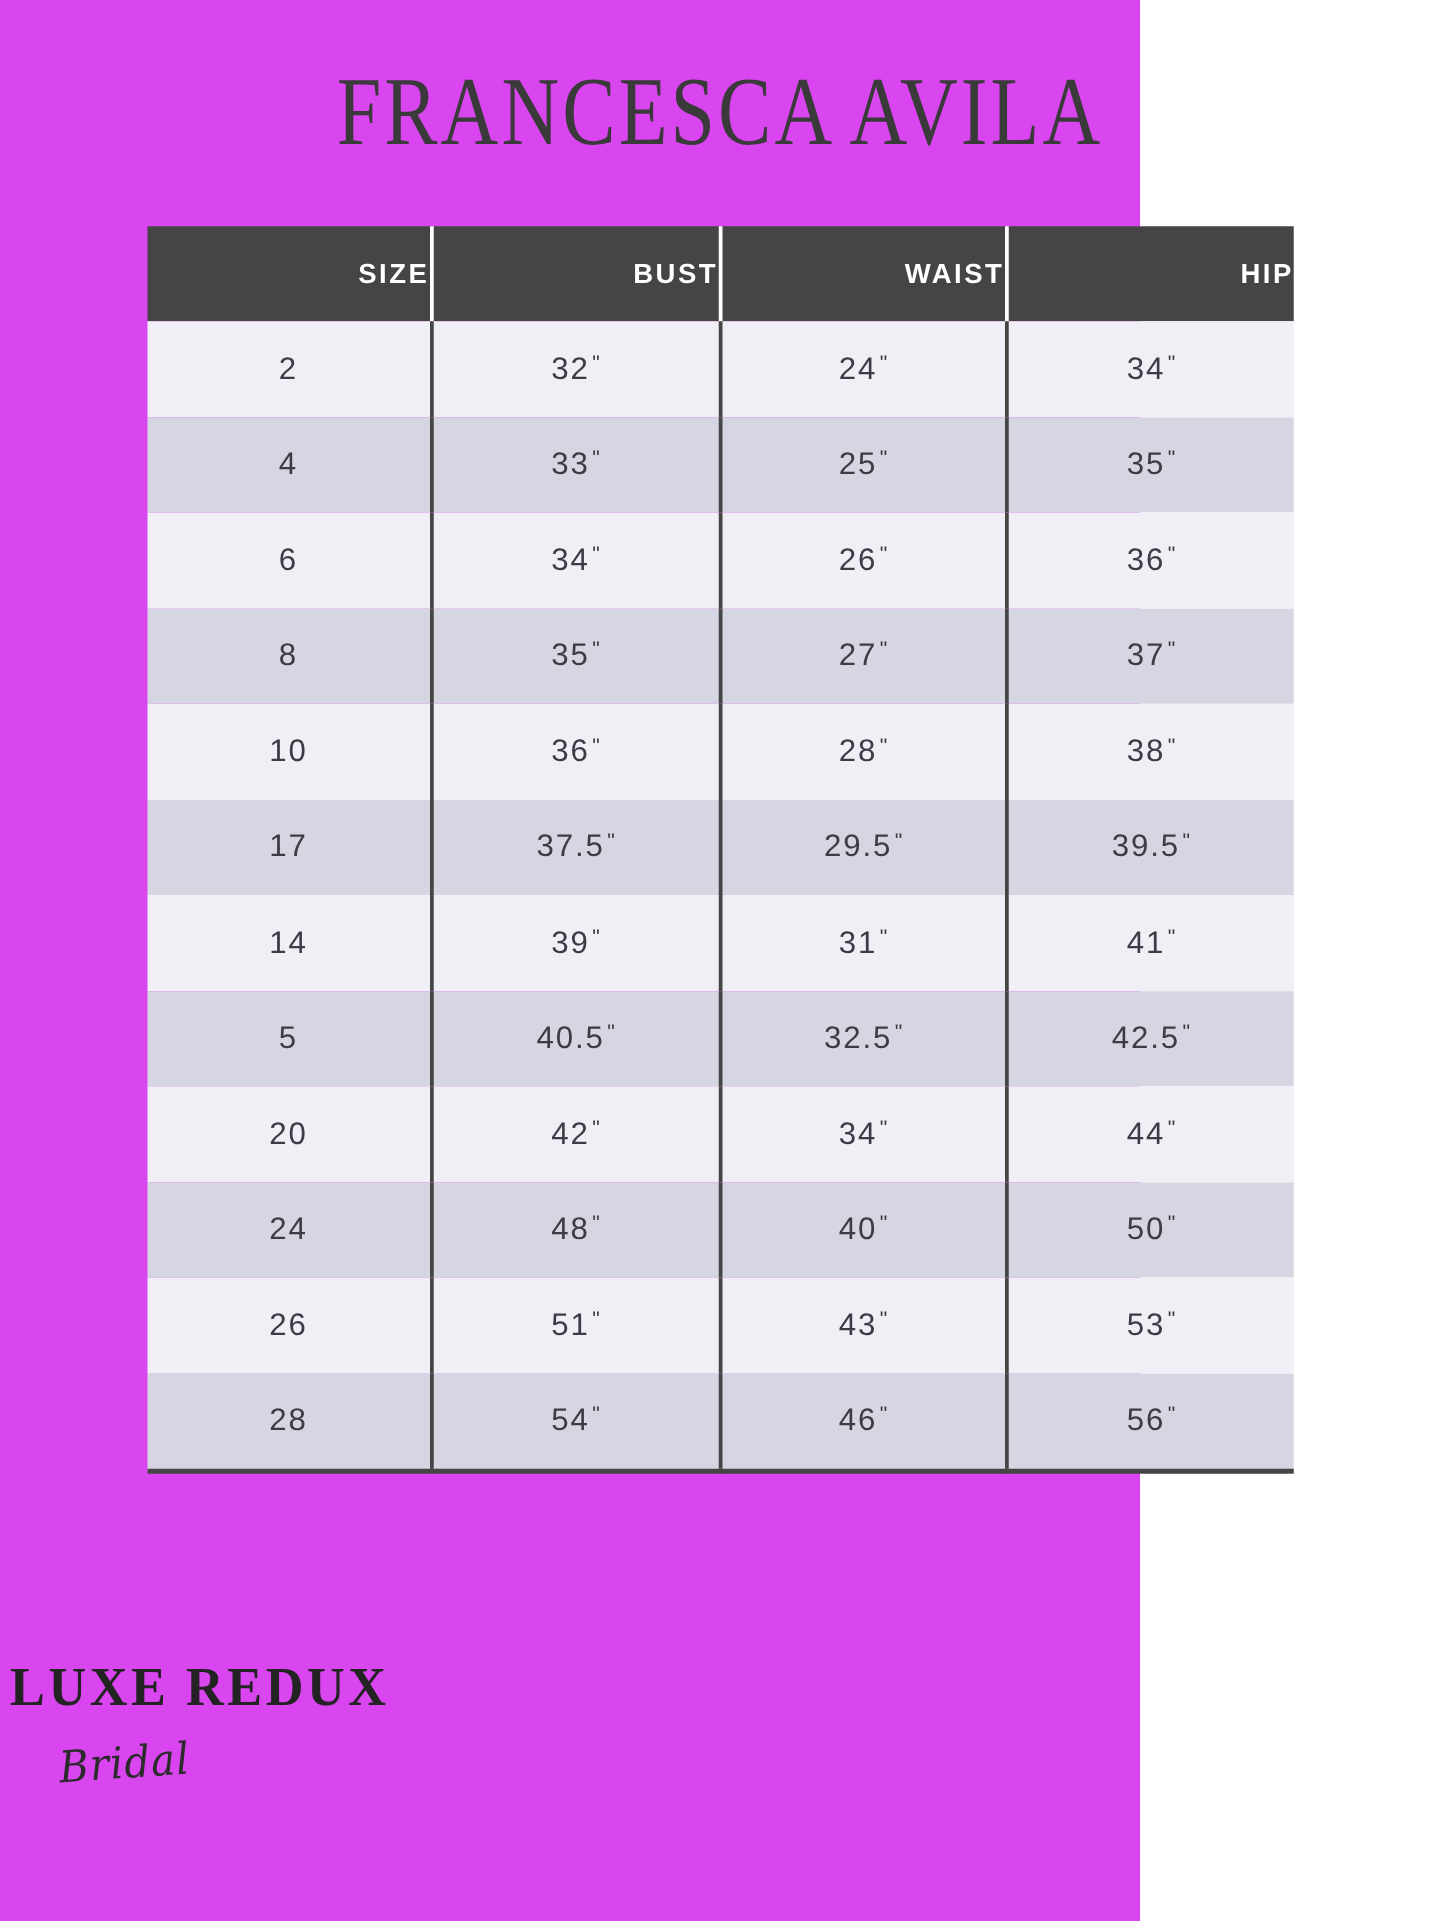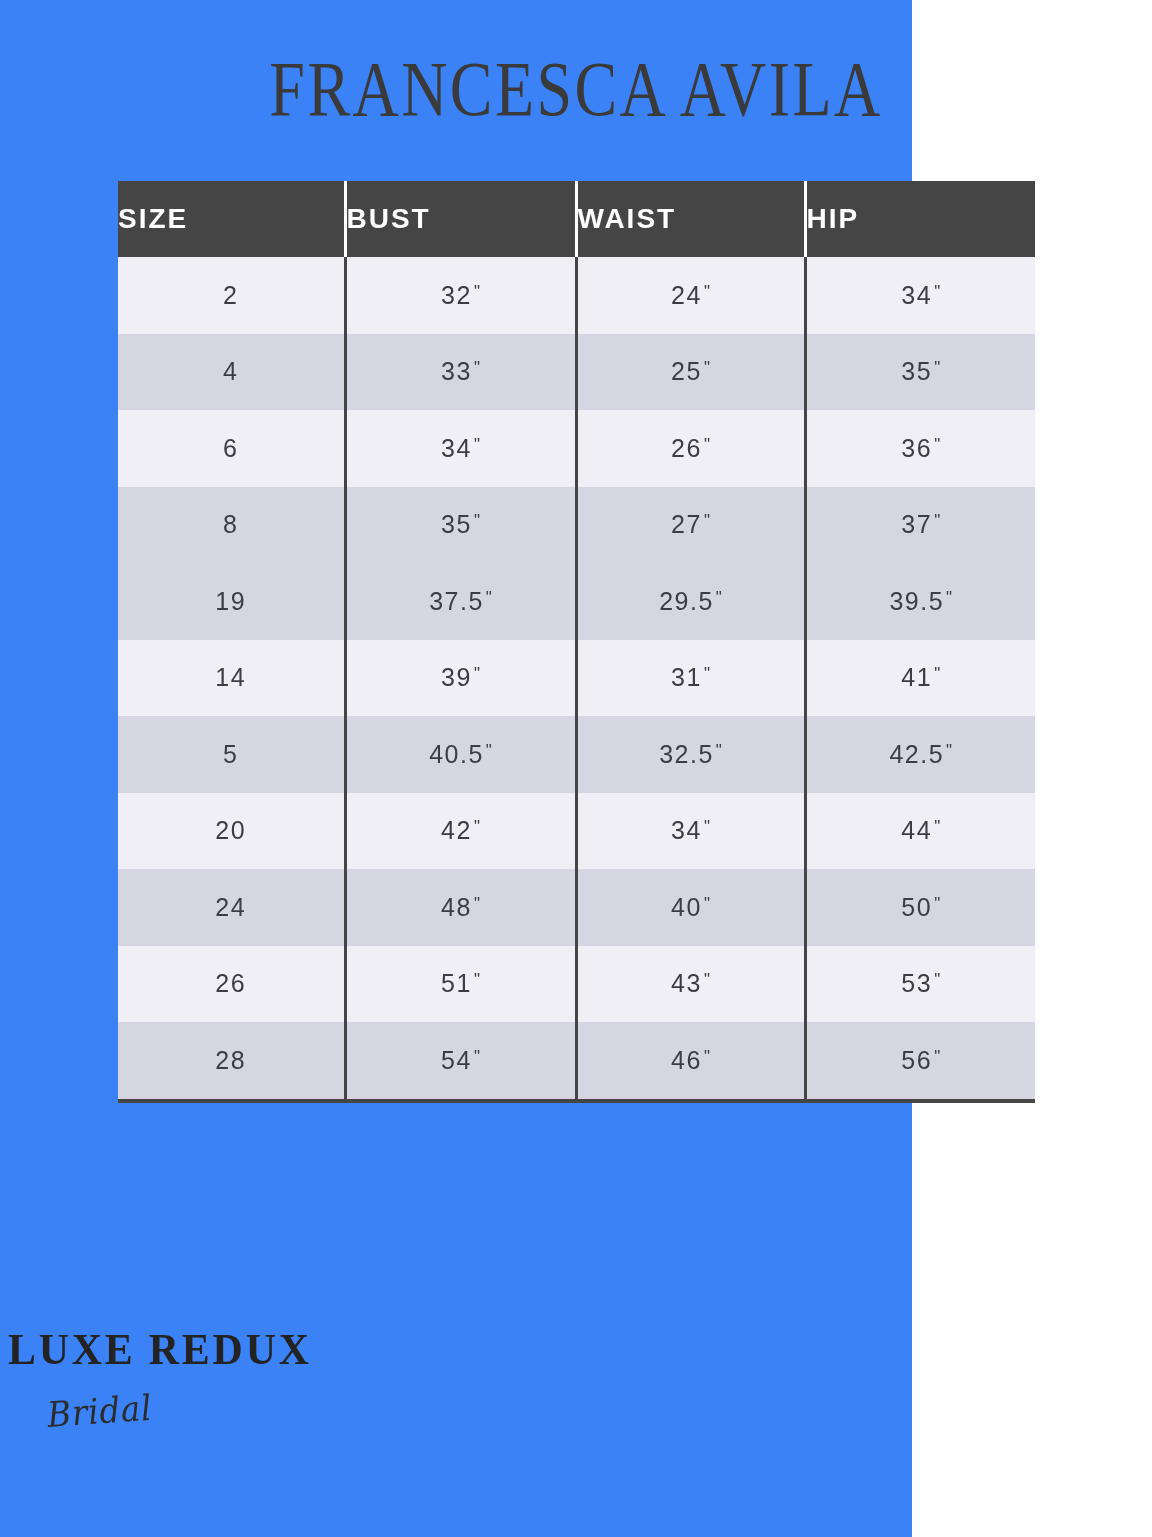--- a/index.html
+++ b/index.html
@@ -12,21 +12,21 @@
     background: #ffffff;
     font-family: "Liberation Sans", sans-serif;
     overflow: hidden;
     position: relative;
   }
 
   .page {
     width: 912px;
     height: 1537px;
     position: relative;
-    background: #3b82f6;
+    background: #d946ef;
   }
 
   
   .brand-title {
     position: absolute;
     top: 46px;
     left: 0;
     width: 1152px;
     text-align: center;
     font-family: "Liberation Serif", "DejaVu Serif", serif;
@@ -57,24 +57,24 @@
 
   table.size-table col.c-size  { width: 227px; }
   table.size-table col.c-bust  { width: 231px; }
   table.size-table col.c-waist { width: 229px; }
   table.size-table col.c-hip   { width: 230px; }
 
   thead th {
     background: #454545;
     color: #ffffff;
     height: 76px;
-    font-size: 28px;
+    font-size: 22px;
     font-weight: 700;
     letter-spacing: 2.0px;
-    text-align: left;
+    text-align: right;
     vertical-align: middle;
     padding: 0;
     border-right: 3px solid #ffffff;
   }
   thead th:last-child { border-right: none; }
 
   tbody td {
     height: 76.5px;
     text-align: center;
     vertical-align: middle;
@@ -169,22 +169,28 @@
             <td>34<span class="inch">"</span></td>
             <td>26<span class="inch">"</span></td>
             <td>36<span class="inch">"</span></td>
           </tr>
           <tr class="row-dark">
             <td>8</td>
             <td>35<span class="inch">"</span></td>
             <td>27<span class="inch">"</span></td>
             <td>37<span class="inch">"</span></td>
           </tr>
-          <tr class="row-dark">
-            <td>19</td>
+          <tr class="row-light">
+            <td>10</td>
+            <td>36<span class="inch">"</span></td>
+            <td>28<span class="inch">"</span></td>
+            <td>38<span class="inch">"</span></td>
+          </tr>
+          <tr class="row-dark">
+            <td>17</td>
             <td>37.5<span class="inch">"</span></td>
             <td>29.5<span class="inch">"</span></td>
             <td>39.5<span class="inch">"</span></td>
           </tr>
           <tr class="row-light">
             <td>14</td>
             <td>39<span class="inch">"</span></td>
             <td>31<span class="inch">"</span></td>
             <td>41<span class="inch">"</span></td>
           </tr>

